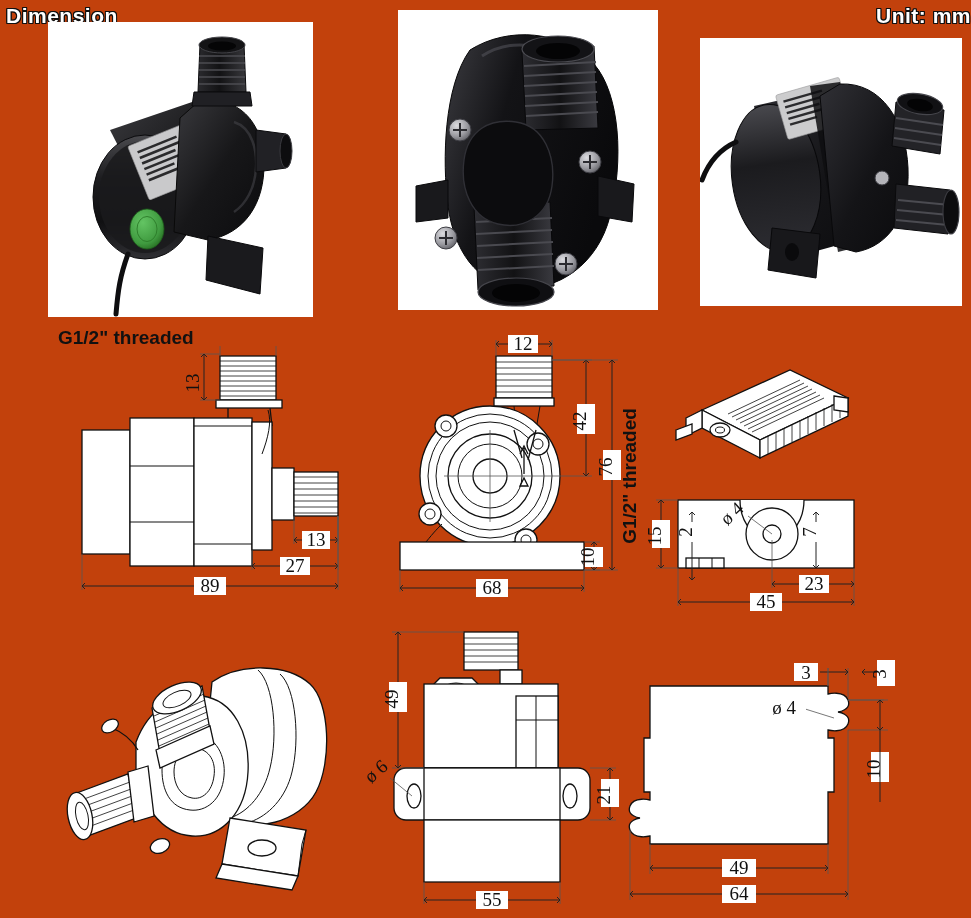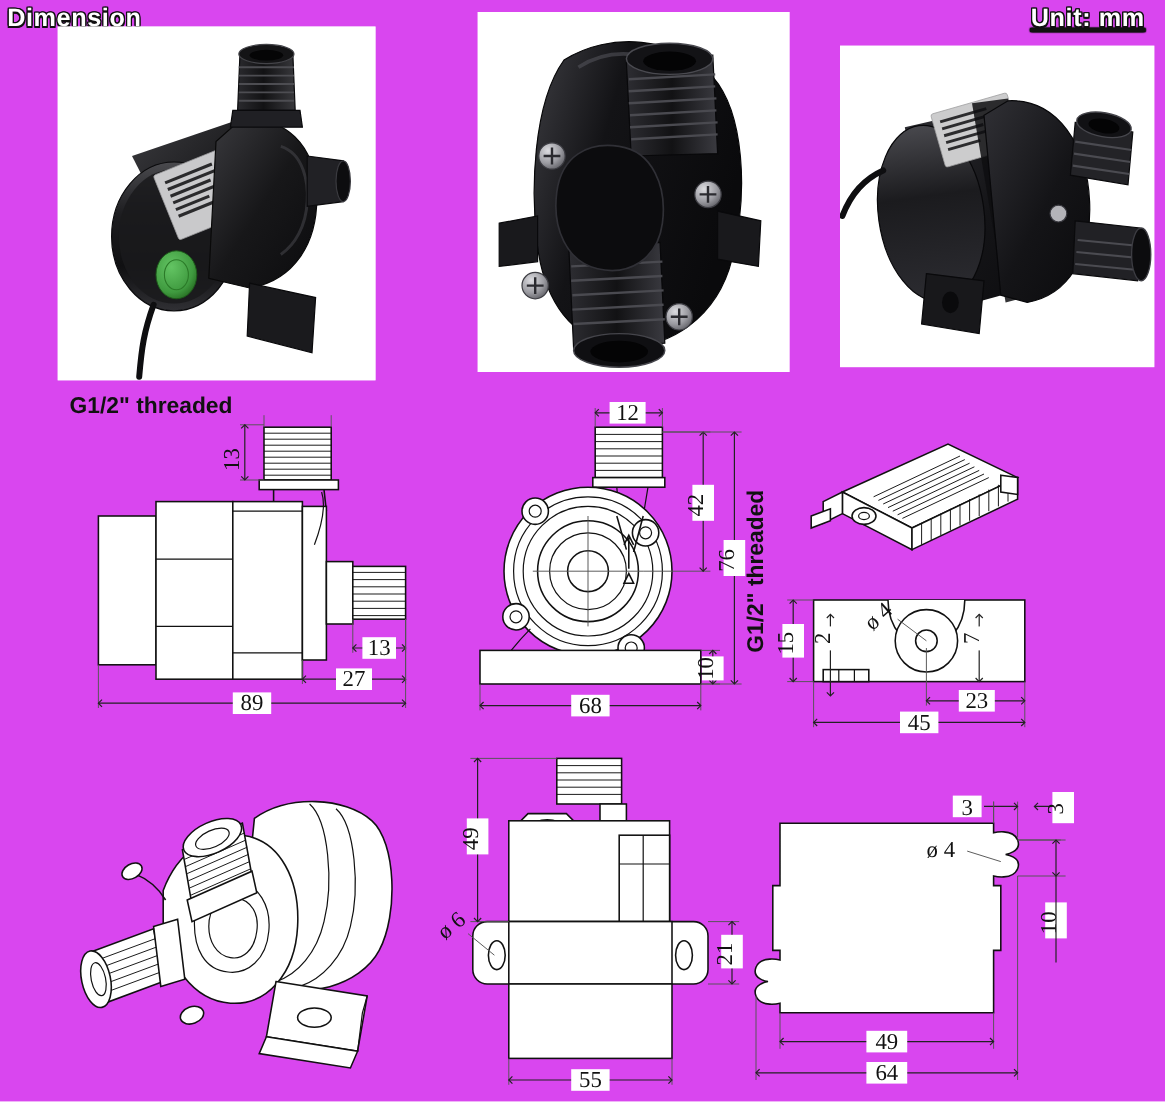--- a/index.html
+++ b/index.html
@@ -1,40 +1,40 @@
 <!DOCTYPE html>
 <html><head>
 <meta charset="utf-8">
 <style>
   html,body{margin:0;padding:0;background:#ffffff;}
   body{
     width:971px;height:918px;position:relative;overflow:hidden;
     font-family:"Liberation Serif", serif;
     color:#1a1a1a;
   }
-  .sheet{position:absolute;inset:0;background:#d946ef;}
+  .sheet{position:absolute;inset:0;background:#c2410c;}
 
   
   .banner{
     position:absolute;
     font-family:"Liberation Sans", sans-serif;
     font-weight:bold;
     font-size:21px;
     letter-spacing:.5px;
     color:#ffffff;
     -webkit-text-stroke:1.6px #111;
     paint-order:stroke fill;
     text-shadow:
        1px 0 0 #111, -1px 0 0 #111, 0 1px 0 #111, 0 -1px 0 #111,
        1px 1px 0 #111, -1px -1px 0 #111, 1px -1px 0 #111, -1px 1px 0 #111;
     white-space:nowrap;
     user-select:none;
   }
   #banner-dimension{left:6px;top:4px;}
-  #banner-unit{right:17px;top:4px;text-decoration:underline;}
+  #banner-unit{right:0;top:4px;}
 
   
   .photo{position:absolute;overflow:hidden;background:#fff;}
   .photo svg{display:block;width:100%;height:100%;}
 
   
   .draw{position:absolute;}
   .draw svg{display:block;width:100%;height:100%;overflow:visible;}
 
   

